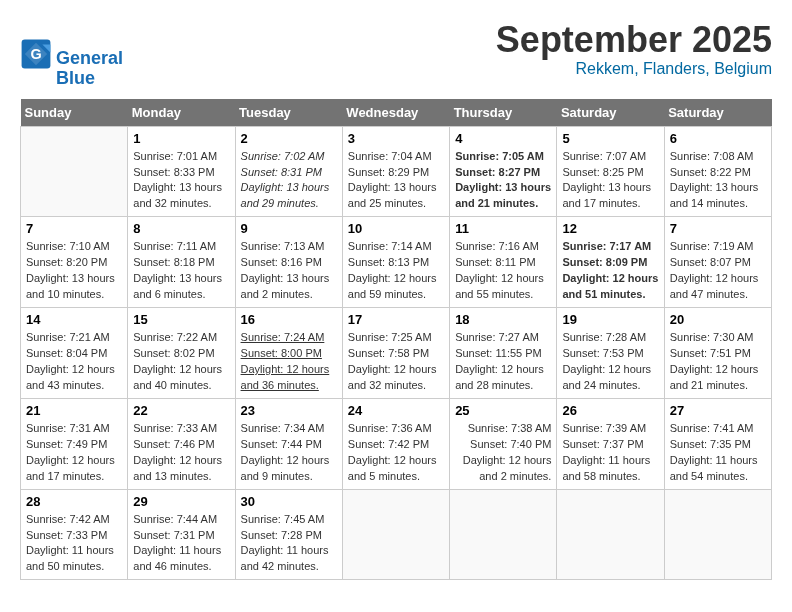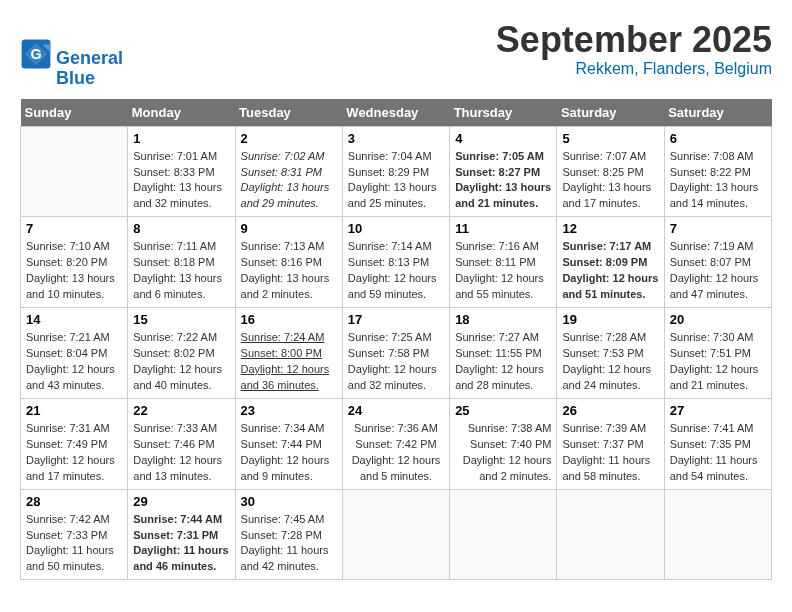--- a/index.html
+++ b/index.html
@@ -260,21 +260,21 @@
 Daylight: 12 hours and 13 minutes.</div>
         </td>
         <td>
           <div class="day-num">23</div>
           <div class="day-info" style="white-space: pre-line;">Sunrise: 7:34 AM
 Sunset: 7:44 PM
 Daylight: 12 hours and 9 minutes.</div>
         </td>
         <td>
           <div class="day-num">24</div>
-          <div class="day-info" style="white-space: pre-line; text-align: center;">Sunrise: 7:36 AM
+          <div class="day-info" style="white-space: pre-line;">Sunrise: 7:36 AM
 Sunset: 7:42 PM
 Daylight: 12 hours and 5 minutes.</div>
         </td>
         <td>
           <div class="day-num">25</div>
           <div class="day-info" style="white-space: pre-line; text-align: right;">Sunrise: 7:38 AM
 Sunset: 7:40 PM
 Daylight: 12 hours and 2 minutes.</div>
         </td>
         <td>
@@ -292,21 +292,21 @@
       </tr>
       <tr>
         <td>
           <div class="day-num">28</div>
           <div class="day-info" style="white-space: pre-line;">Sunrise: 7:42 AM
 Sunset: 7:33 PM
 Daylight: 11 hours and 50 minutes.</div>
         </td>
         <td>
           <div class="day-num">29</div>
-          <div class="day-info" style="white-space: pre-line; font-weight: bold;">Sunrise: 7:44 AM
+          <div class="day-info" style="white-space: pre-line;">Sunrise: 7:44 AM
 Sunset: 7:31 PM
 Daylight: 11 hours and 46 minutes.</div>
         </td>
         <td>
           <div class="day-num">30</div>
           <div class="day-info" style="white-space: pre-line;">Sunrise: 7:45 AM
 Sunset: 7:28 PM
 Daylight: 11 hours and 42 minutes.</div>
         </td>
         <td class="empty"></td>

